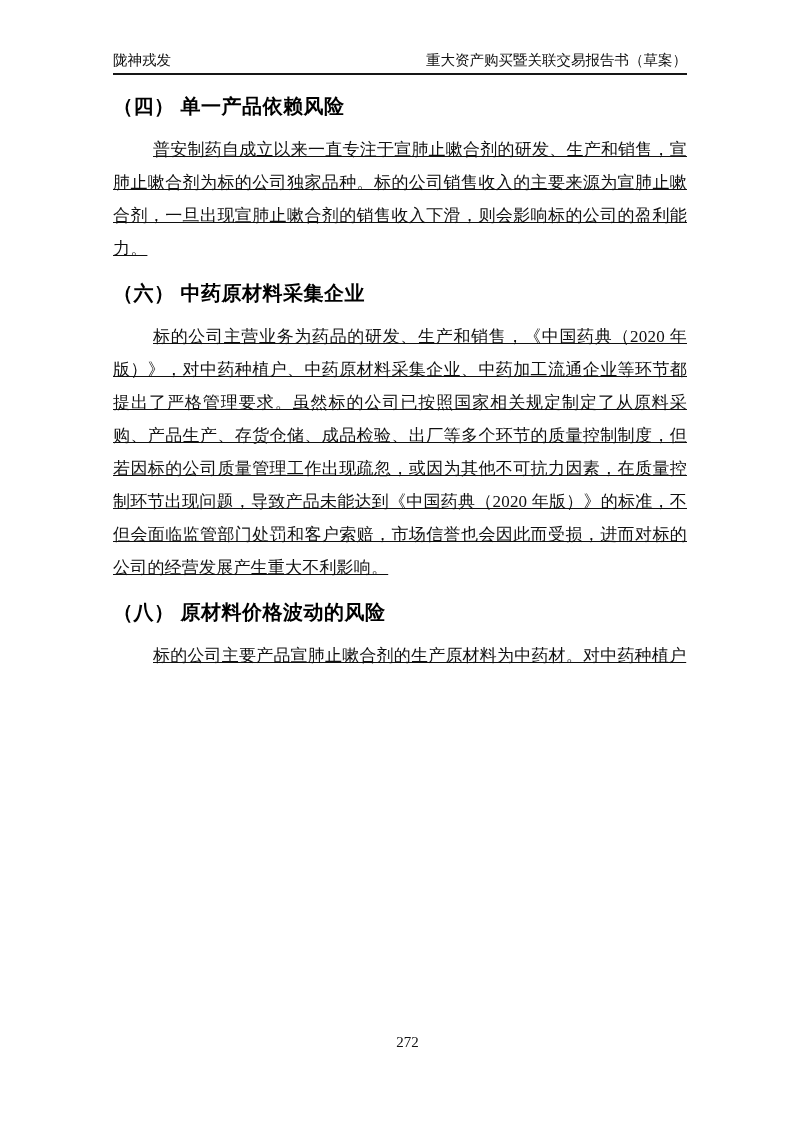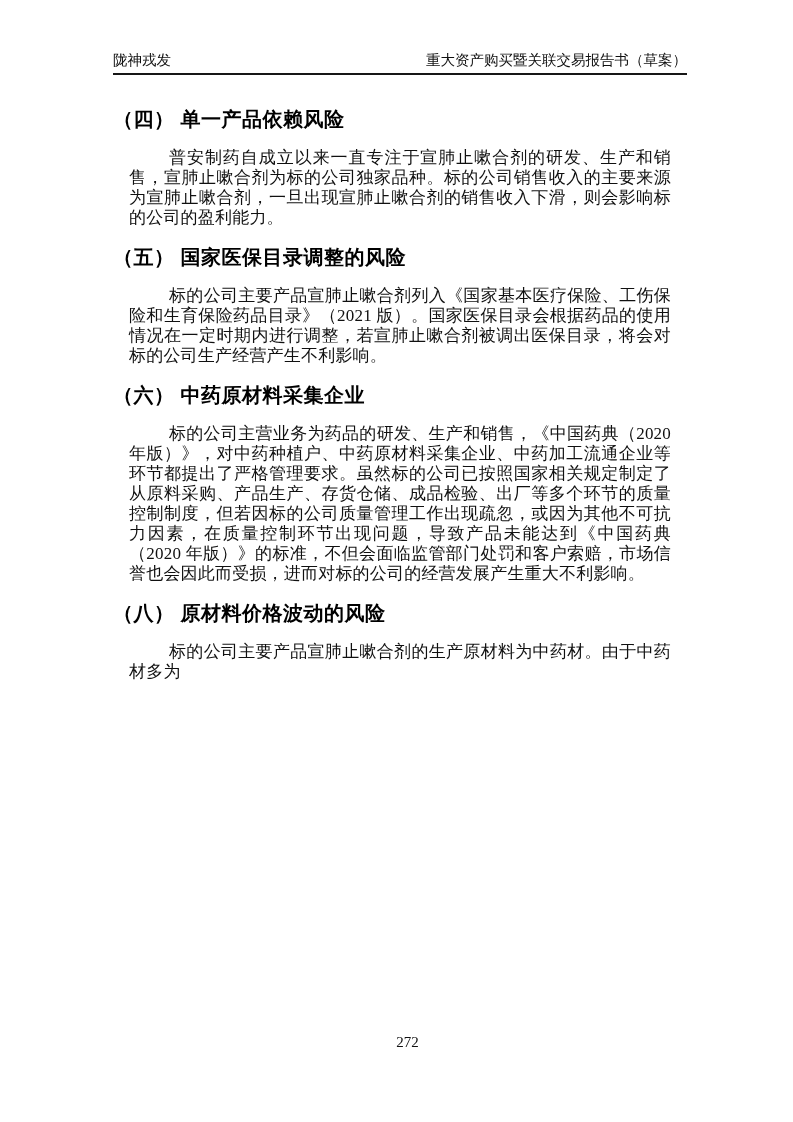--- a/index.html
+++ b/index.html
@@ -33,29 +33,30 @@
   .content section h2 {
     font-family: "Liberation Sans", "DejaVu Sans", sans-serif;
     font-weight: 700;
     font-size: 20px;
     line-height: 26px;
     margin: 15px 0 14px 0;
     color: #000000;
     letter-spacing: 0.5px;
   }
   .content section:first-of-type h2 {
-    margin-top: 31px;
+    margin-top: 18px;
   }
   .content section p {
-    margin: 16px;
+    margin: 0;
     font-size: 17px;
-    line-height: 20px;
+    line-height: 33px;
     text-align: justify;
     text-indent: 40px;
     letter-spacing: 0.2px;
+    text-decoration: underline;
   }
   .footer {
     position: absolute;
     top: 1034px;
     left: 11px;
     width: 100%;
     text-align: center;
     font-size: 15px;
     color: #101010;
   }
@@ -70,36 +71,32 @@
     <span class="right">重大资产购买暨关联交易报告书（草案）</span>
   </div>
 
   <div class="content">
 
     <section>
       <h2>（四） 单一产品依赖风险</h2>
       <p>普安制药自成立以来一直专注于宣肺止嗽合剂的研发、生产和销售，宣肺止嗽合剂为标的公司独家品种。标的公司销售收入的主要来源为宣肺止嗽合剂，一旦出现宣肺止嗽合剂的销售收入下滑，则会影响标的公司的盈利能力。</p>
     </section>
 
-    <section>
-      <h2>（五） 国家医保目录调整的风险</h2>
-      <p>标的公司主要产品宣肺止嗽合剂列入《国家基本医疗保险、工伤保险和生育保险药品目录》（2021 版）。国家医保目录会根据药品的使用情况在一定时期内进行调整，若宣肺止嗽合剂被调出医保目录，将会对标的公司生产经营产生不利影响。</p>
-    </section>
 
     <section>
       <h2>（六） 中药原材料采集企业</h2>
       <p>标的公司主营业务为药品的研发、生产和销售，《中国药典（2020 年版）》，对中药种植户、中药原材料采集企业、中药加工流通企业等环节都提出了严格管理要求。虽然标的公司已按照国家相关规定制定了从原料采购、产品生产、存货仓储、成品检验、出厂等多个环节的质量控制制度，但若因标的公司质量管理工作出现疏忽，或因为其他不可抗力因素，在质量控制环节出现问题，导致产品未能达到《中国药典（2020 年版）》的标准，不但会面临监管部门处罚和客户索赔，市场信誉也会因此而受损，进而对标的公司的经营发展产生重大不利影响。</p>
     </section>
 
     <section>
     </section>
 
     <section>
       <h2>（八） 原材料价格波动的风险</h2>
-      <p>标的公司主要产品宣肺止嗽合剂的生产原材料为中药材。由于中药材多为</p>
+      <p>标的公司主要产品宣肺止嗽合剂的生产原材料为中药材。对中药种植户</p>
     </section>
 
   </div>
 
   <div class="footer">
     <span>272</span>
   </div>
 
 </div>
 

